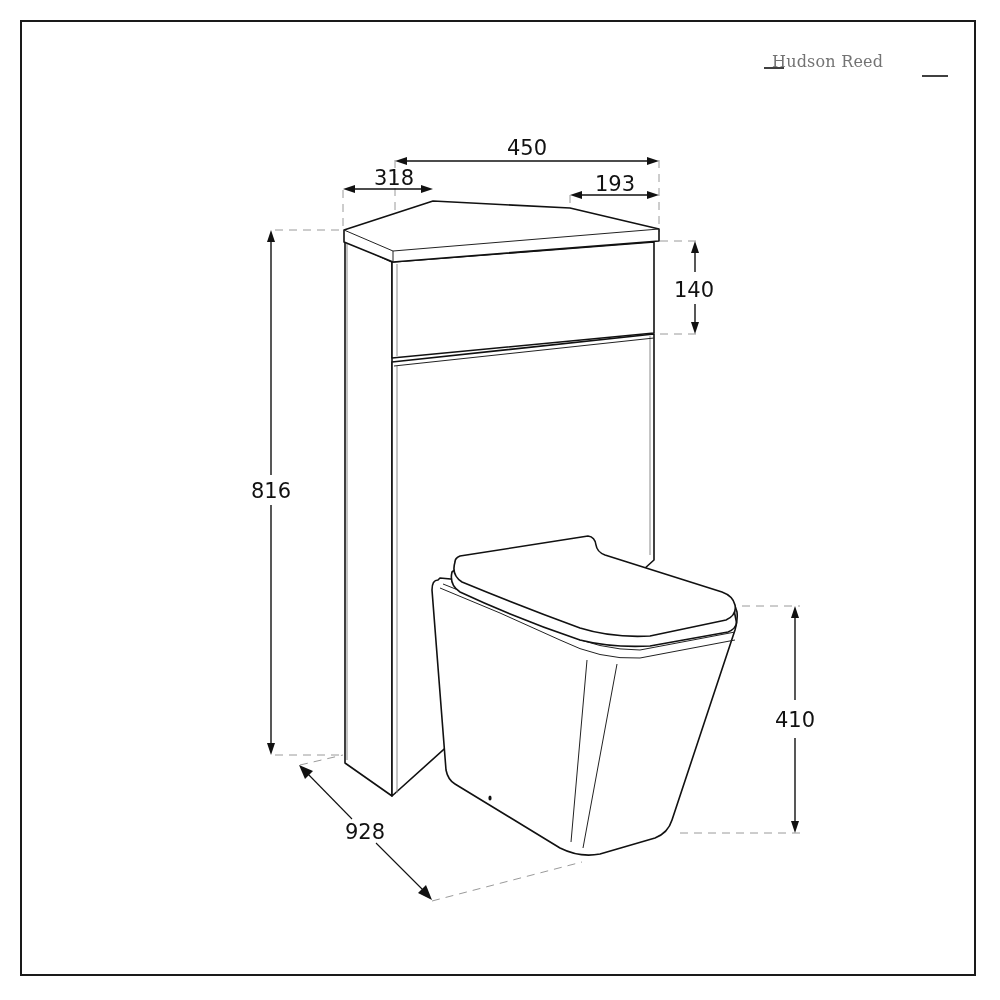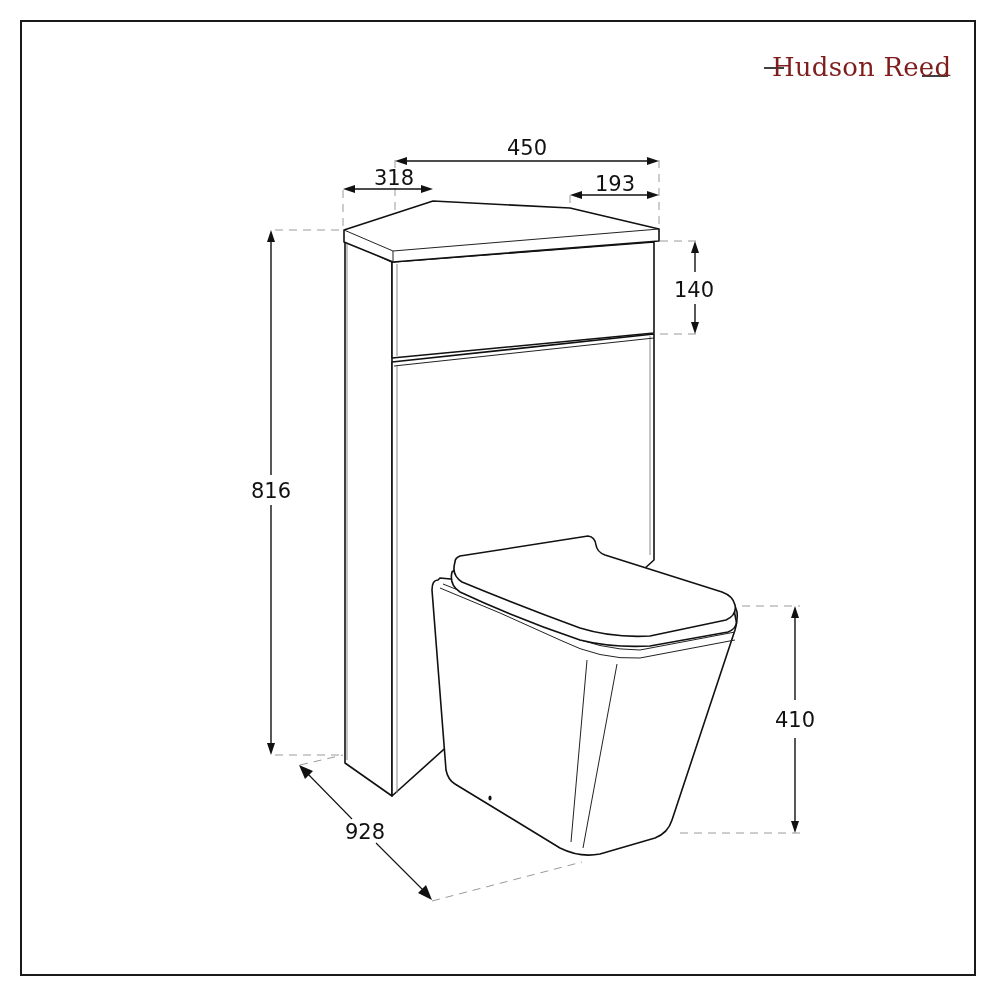--- a/index.html
+++ b/index.html
@@ -4,21 +4,21 @@
   <style>
     html, body { margin: 0; padding: 0; background: #ffffff; }
     body { width: 1000px; height: 1000px; position: relative; overflow: hidden; }
     .frame {
       position: absolute; left: 20px; top: 20px; width: 956px; height: 956px;
       border: 2px solid #1a1a1a; box-sizing: border-box; background: #fff;
     }
     .brand {
       position: absolute; left: 762px; top: 52px;
       font-family: "DejaVu Serif", "Liberation Serif", serif;
-      font-size: 26px; color: #7f1d1d; letter-spacing: 0.2px;
+      font-size: 16px; color: #737373; letter-spacing: 0.2px;
       white-space: nowrap;
     }
     .drawing { position: absolute; left: 0; top: 0; width: 1000px; height: 1000px; }
     .dim-label {
       font-family: "DejaVu Sans", "Liberation Sans", sans-serif;
       font-size: 21px; fill: #111;
     }
     .outline { fill: #fff; stroke: #111; stroke-width: 1.6; stroke-linejoin: round; stroke-linecap: round; }
     .thin { fill: none; stroke: #222; stroke-width: 1; }
     .grey { fill: none; stroke: #8a8a8a; stroke-width: 1; }

